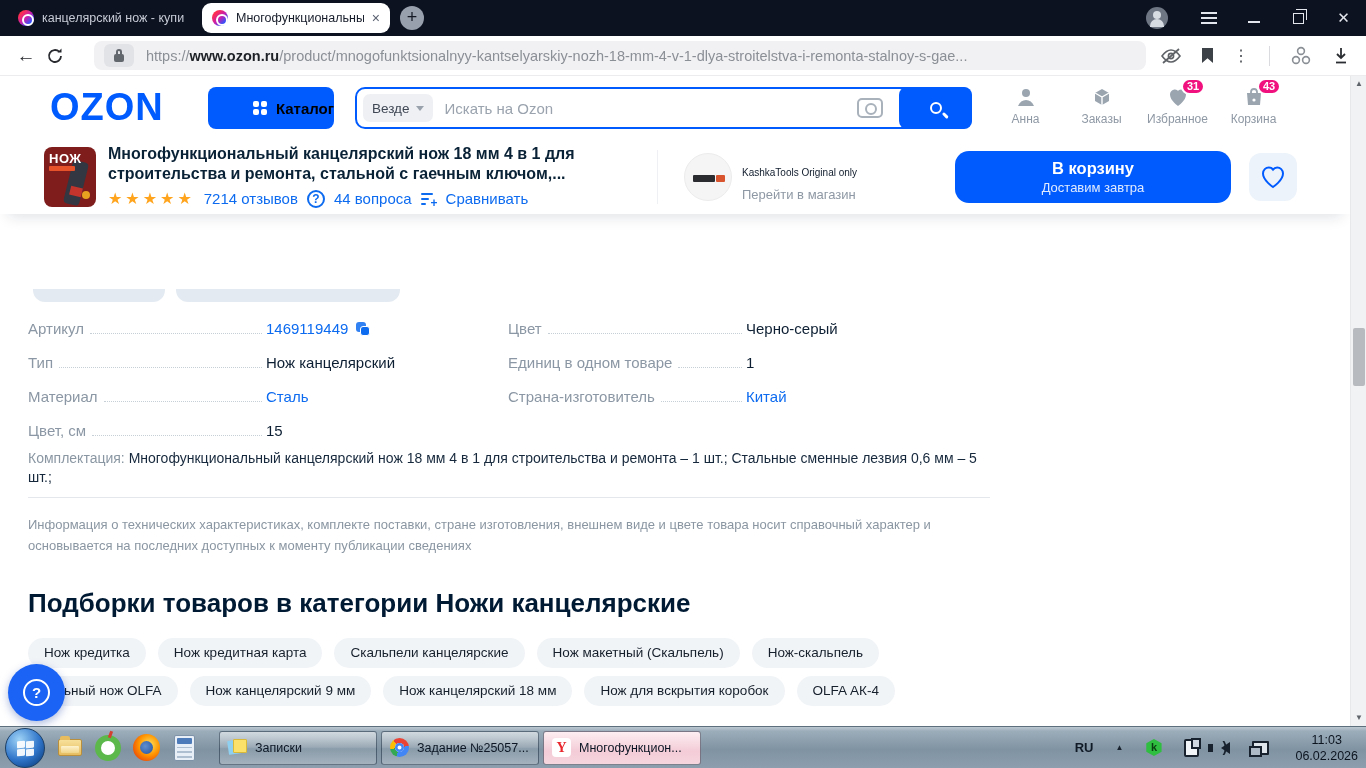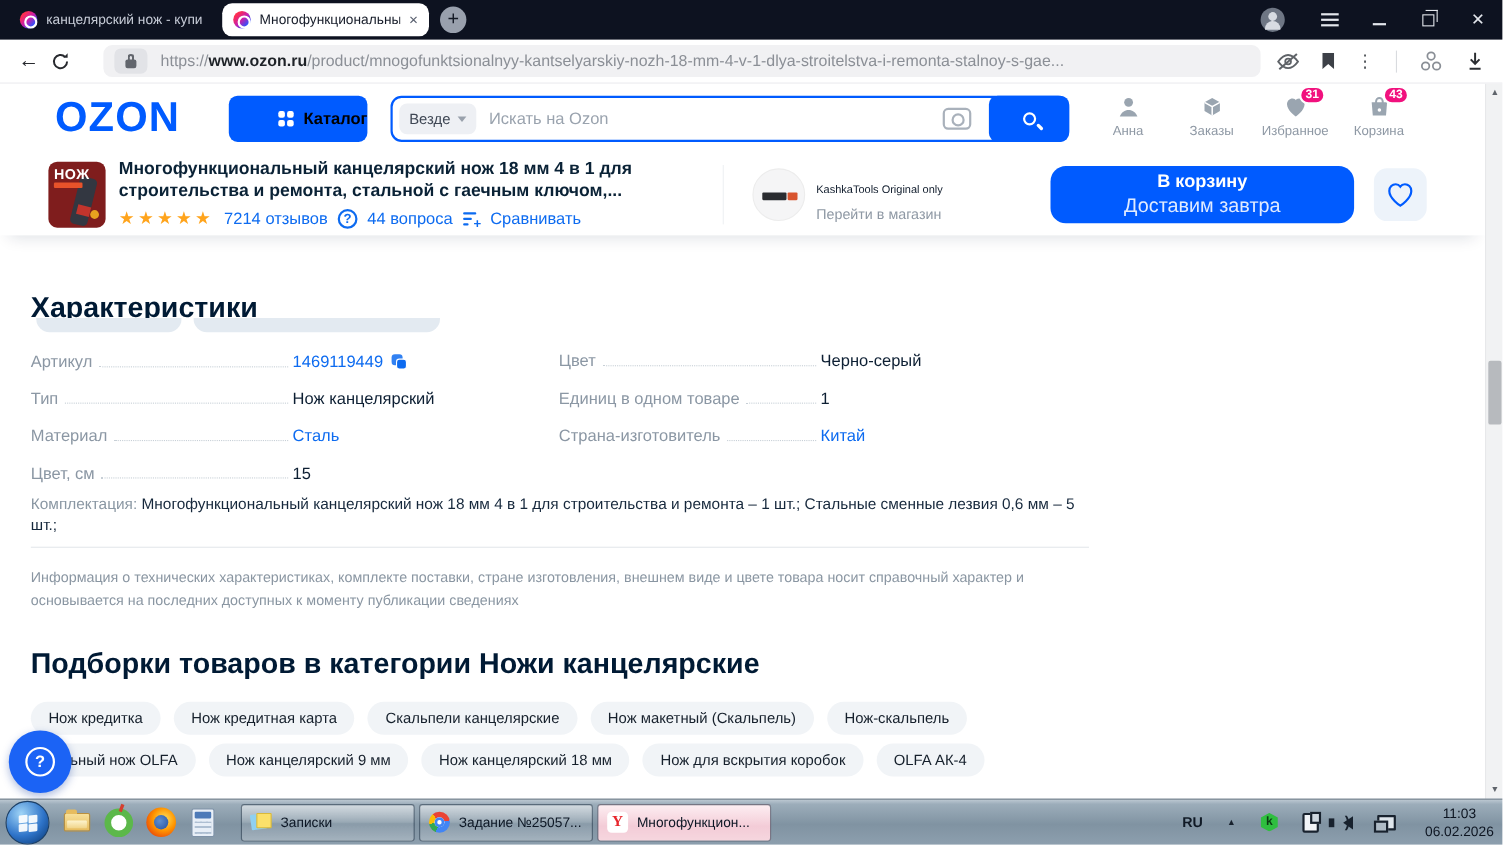--- a/index.html
+++ b/index.html
@@ -80,21 +80,21 @@
   .cmp i:nth-child(1){top:1px;width:12px}.cmp i:nth-child(2){top:6px;width:8px}.cmp i:nth-child(3){top:11px;width:5px}
   .cmp:after{content:"+";position:absolute;right:-1px;bottom:-4px;color:#0d6bf0;font-size:12px;font-weight:700}
   .pdiv{position:absolute;left:657px;top:10px;width:1px;height:54px;background:#eef0f3}
   .slogo{position:absolute;left:684px;top:13px;width:48px;height:48px;border-radius:50%;background:#f5f5f6;border:1px solid #ececec}
   .slogo .m1{position:absolute;left:8px;top:21px;width:22px;height:7px;background:#2a2c30;border-radius:1px}
   .slogo .m2{position:absolute;left:31px;top:21px;width:9px;height:7px;background:#d8542e;border-radius:1px}
   .sname{position:absolute;left:742px;top:23px;width:175px;font-size:10px;color:#10ydv1c2c;color:#101c2c;line-height:19px}
   .slink{position:absolute;left:742px;top:47px;font-size:13px;color:#8e98a4}
   .cart-btn{position:absolute;left:955px;top:11px;width:276px;height:52px;background:#005bff;border-radius:14px;color:#fff;display:flex;flex-direction:column;align-items:center;justify-content:center}
   .cart-l1{font-size:16.5px;font-weight:700}
-  .cart-l2{font-size:18px;color:rgba(255,255,255,.88);margin-top:2px}
+  .cart-l2{font-size:13px;color:rgba(255,255,255,.88);margin-top:2px}
   .fav-btn{position:absolute;left:1249px;top:13px;width:48px;height:48px;border-radius:12px;background:#edf3fa;display:flex;align-items:center;justify-content:center}
 
   
   .peek{position:absolute;height:13px;top:213px;background:#e3eaf1;border-radius:0 0 12px 12px;z-index:1}
 
   
   .content{position:absolute;top:76px;left:0;width:1350px;height:650px;background:#fff;z-index:2}
   .h2{position:absolute;left:28px;font-size:26px;font-weight:800;color:#001a34;white-space:nowrap}
   .spec-row{position:absolute;height:20px;display:flex;align-items:baseline;font-size:15px;white-space:nowrap}
   .lblwrap{display:inline-flex;align-items:baseline;width:238px;flex:none}
@@ -228,21 +228,20 @@
         <line x1="4" y1="16.5" x2="14" y2="16.5" stroke="#2a2d31" stroke-width="1.8"></line>
       </svg>
   </div>
 </div>
 
 <div class="content">
 
   <div class="peek" style="left:33px;width:132px"></div>
   <div class="peek" style="left:176px;width:224px"></div>
 
-  <h2 class="h2" style="top:188px">Характеристики</h2>
 
   <div class="spec-row" style="left:28px;top:244px;width:452px">
     <span class="lblwrap">
         <span class="slabel">Артикул</span>
         <span class="dots"></span>
       </span>
     <span class="sval link">1469119449</span>
     <span class="copy-ic">
         <i></i>
         <i></i>

